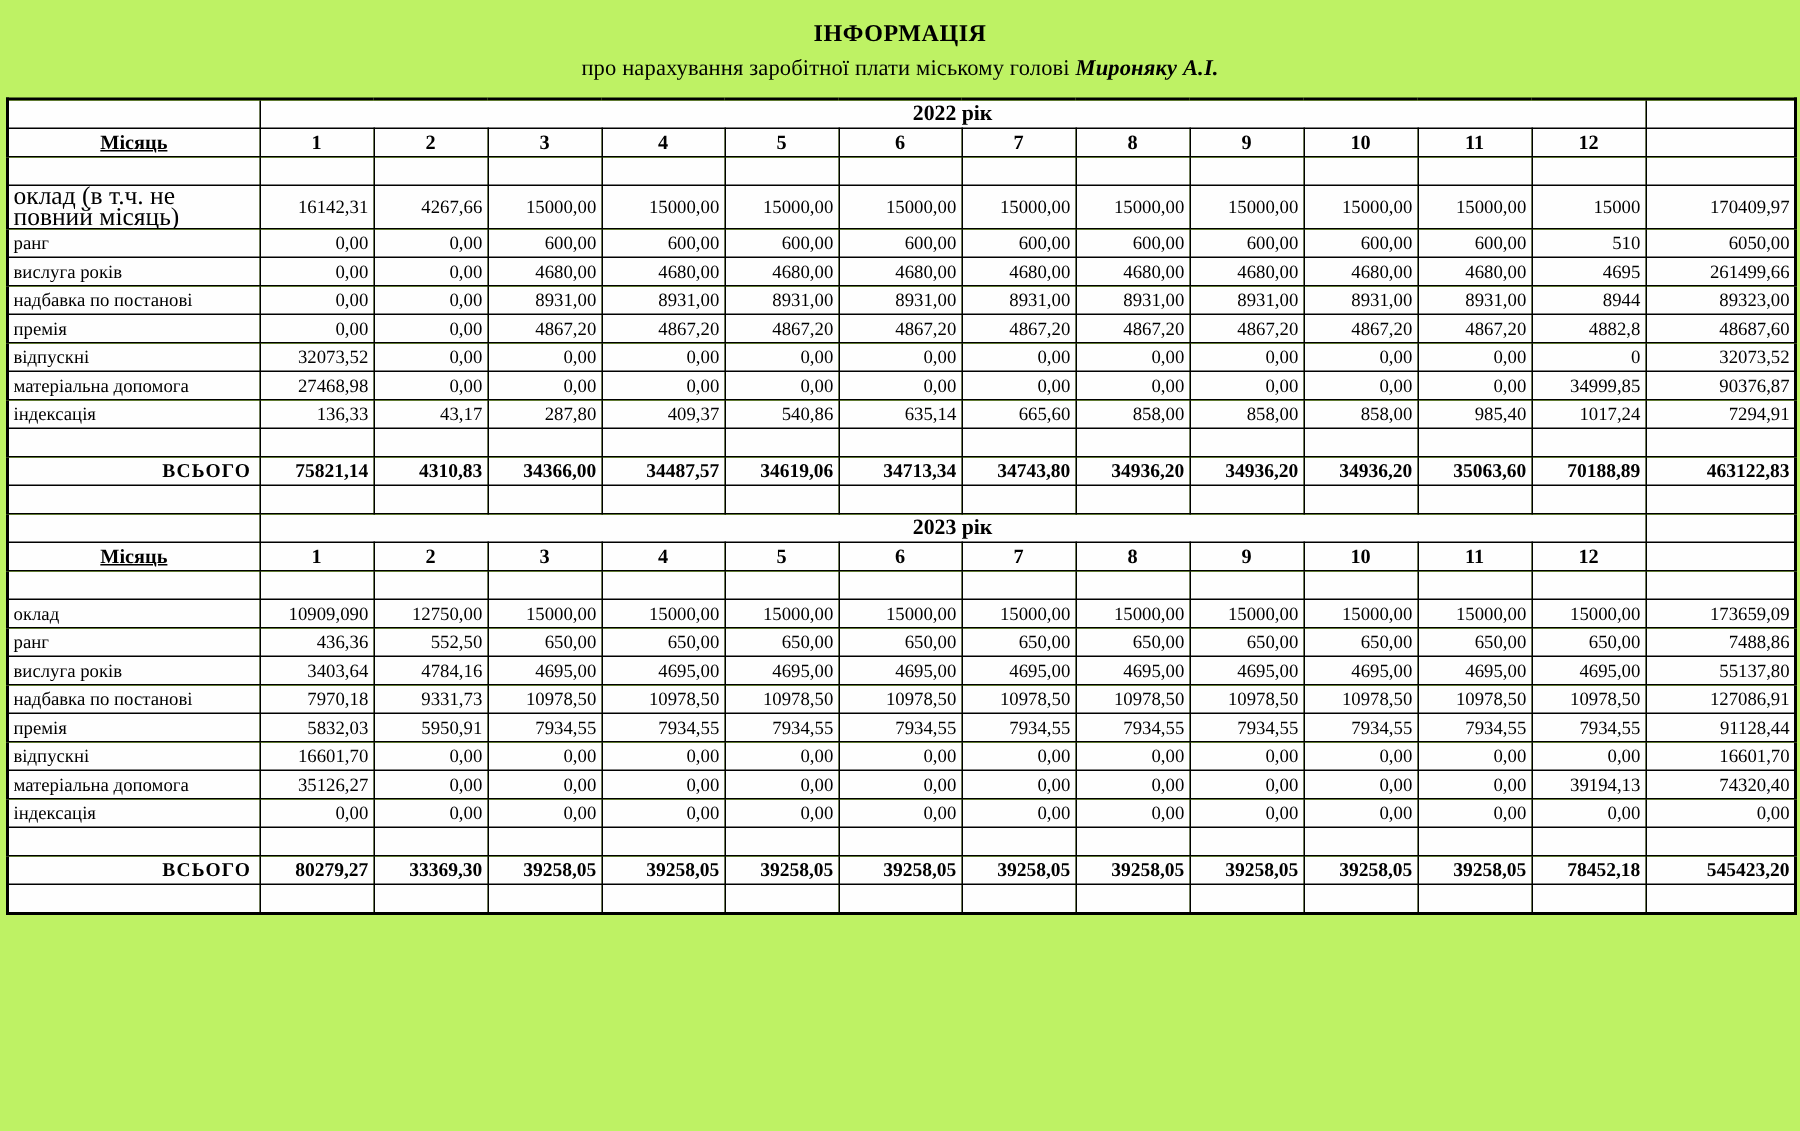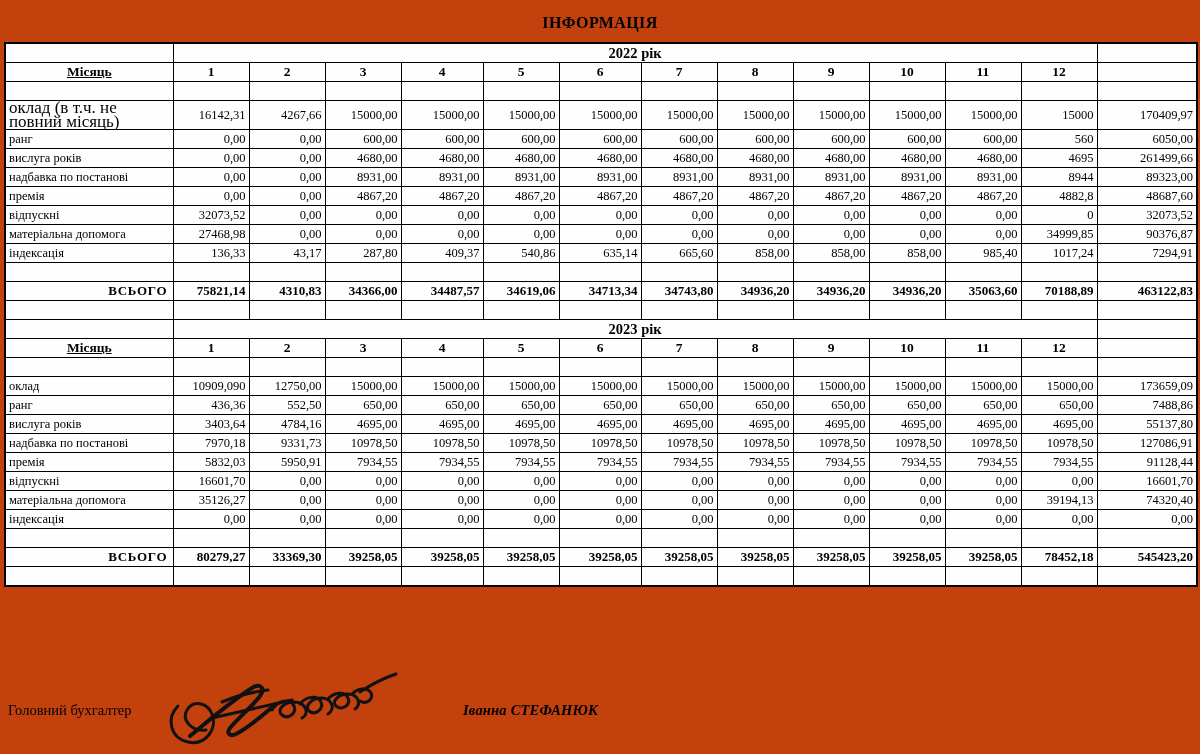--- a/index.html
+++ b/index.html
@@ -14,21 +14,21 @@
     color: #000;
     position: relative;
     overflow: hidden;
   }
   .page {
     width: 1200px;
     height: 754px;
     position: relative;
     box-sizing: border-box;
     padding: 0;
-    background: #c2410c;
+    background: #bef264;
   }
 
   
   .titleblock {
     text-align: center;
     padding-top: 14px;
   }
   .doc-title {
     font-weight: bold;
     font-size: 16px;
@@ -151,20 +151,23 @@
     height: 90px;
   }
 </style>
 </head>
 <body>
 
 <div class="page">
 
   <div class="titleblock">
     <div class="doc-title">ІНФОРМАЦІЯ</div>
+    <div class="doc-subtitle">
+      <span>про нарахування заробітної плати міському голові </span><span class="name">Мироняку А.І.</span>
+    </div>
   </div>
 
   <div class="tbl-wrap">
     <table class="grid">
       <colgroup>
         <col style="width:168px">
         <col style="width:76px">
           <col style="width:76px">
           <col style="width:76px">
         <col style="width:82px">
@@ -238,21 +241,21 @@
             <td class="num">0,00</td>
             <td class="num">600,00</td>
             <td class="num">600,00</td>
             <td class="num">600,00</td>
             <td class="num">600,00</td>
             <td class="num">600,00</td>
             <td class="num">600,00</td>
             <td class="num">600,00</td>
             <td class="num">600,00</td>
             <td class="num">600,00</td>
-            <td class="num">560</td>
+            <td class="num">510</td>
             <td class="num thick-right">6050,00</td>
           </tr>
           <tr class="tall">
             <td class="lbl thick-left">вислуга років</td>
             <td class="num">0,00</td>
             <td class="num">0,00</td>
             <td class="num">4680,00</td>
             <td class="num">4680,00</td>
             <td class="num">4680,00</td>
             <td class="num">4680,00</td>
@@ -602,34 +605,14 @@
             <td class="thick-bottom">&nbsp;</td>
             <td class="thick-bottom">&nbsp;</td>
             <td class="thick-bottom">&nbsp;</td>
             <td class="thick-bottom">&nbsp;</td>
             <td class="thick-right thick-bottom">&nbsp;</td>
           </tr>
         </tbody>
     </table>
   </div>
 
-  <div class="footer">
-    <div class="footer-label">Головний бухгалтер</div>
-    <div class="signature">
-      <svg viewBox="0 0 260 90" width="260" height="90" aria-hidden="true">
-        <g fill="none" stroke="#111" stroke-linecap="round" stroke-linejoin="round">
-          <path d="M18 40 C6 52 10 72 28 76 C46 80 58 62 52 48 C47 36 33 34 27 44 C21 54 32 66 46 64" stroke-width="3"></path>
-          <path d="M30 70 C52 52 70 36 92 22 C100 17 106 22 100 30 C92 41 78 52 70 62 C66 67 70 71 76 68
-                   C90 61 104 48 116 38" stroke-width="4"></path>
-          <path d="M62 36 C76 30 92 26 108 24" stroke-width="3"></path>
-          <path d="M52 52 C78 46 106 40 132 34" stroke-width="3"></path>
-          <path d="M112 44 C118 34 130 32 134 40 C137 47 128 54 122 49 C116 44 124 36 134 36 C146 36 150 48 142 52" stroke-width="3"></path>
-          <path d="M140 38 C146 30 158 29 161 36 C164 43 155 50 149 45 C144 40 152 32 161 32 C172 32 176 43 168 48" stroke-width="3"></path>
-          <path d="M168 33 C174 26 185 25 188 32 C191 39 182 45 176 40 C171 35 179 28 188 28 C198 28 202 38 195 43" stroke-width="3"></path>
-          <path d="M192 28 C198 22 208 21 211 27 C214 33 206 39 200 35" stroke-width="3"></path>
-          <path d="M200 26 C212 18 224 12 236 8" stroke-width="3"></path>
-        </g>
-      </svg>
-    </div>
-    <div class="footer-name">Іванна СТЕФАНЮК</div>
-  </div>
 
 </div>
 
 </body></html>

